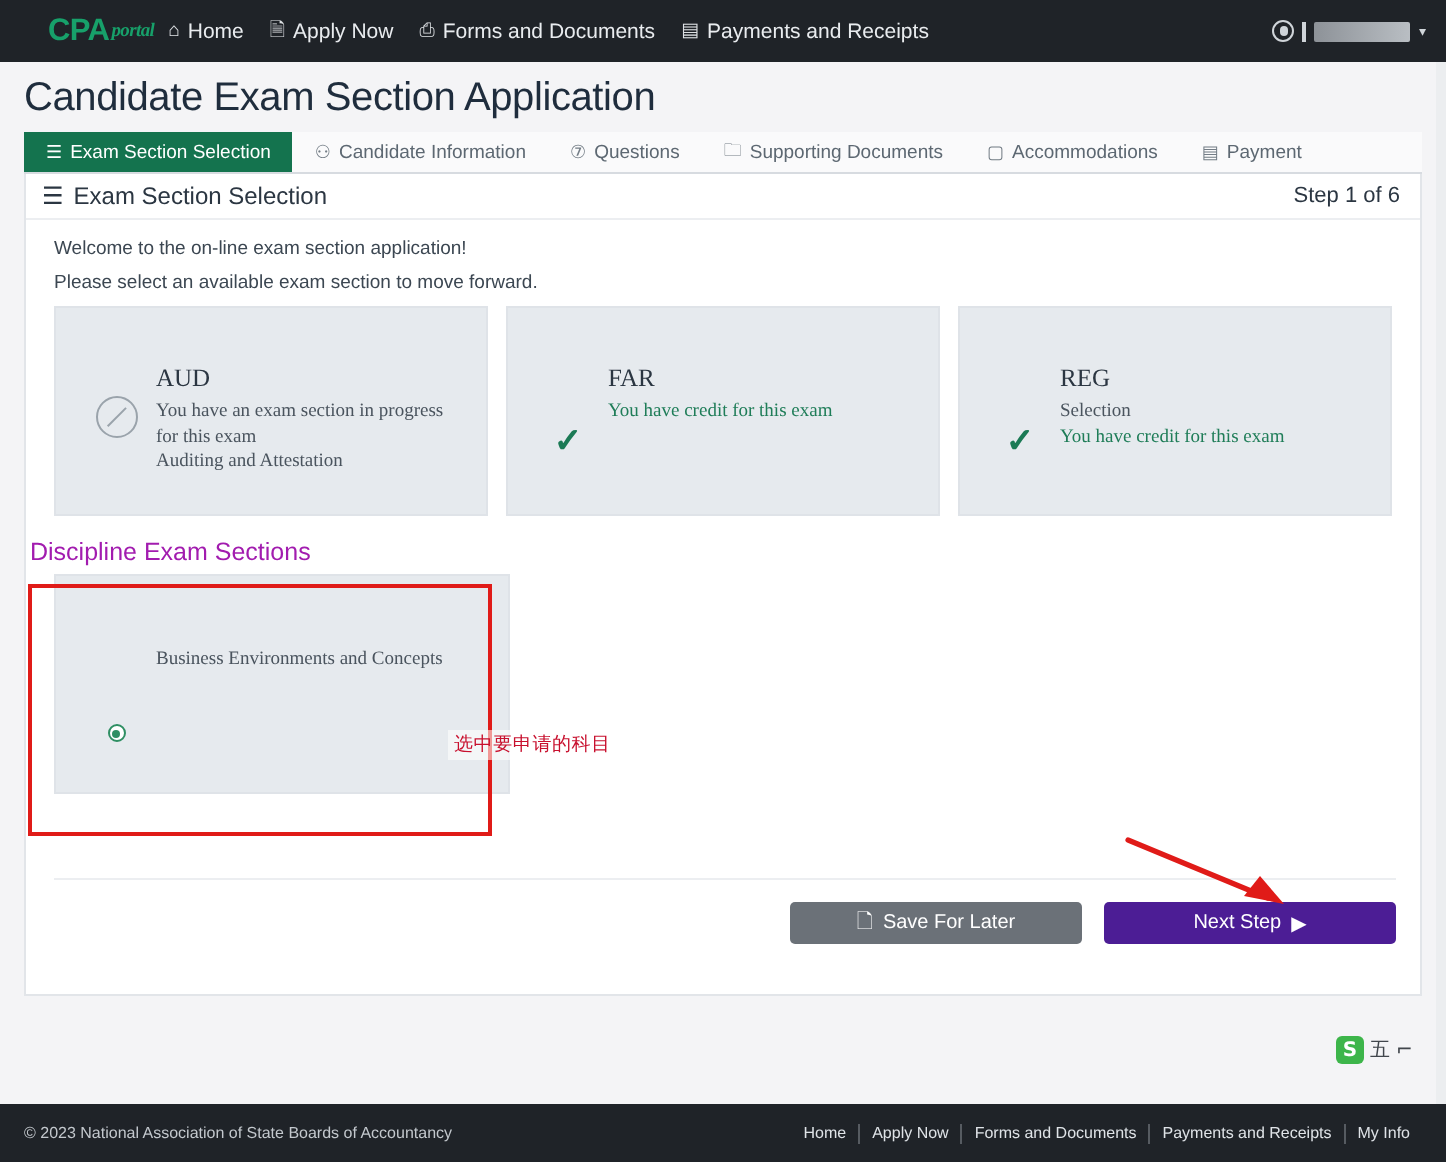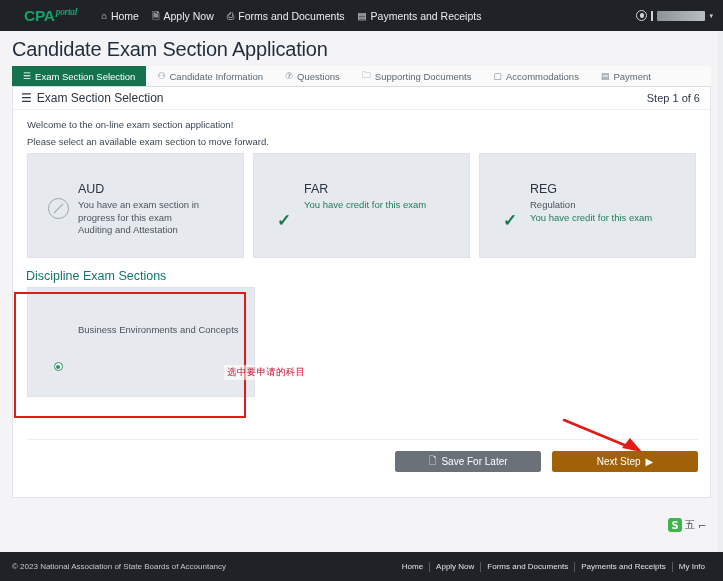--- a/index.html
+++ b/index.html
@@ -11,21 +11,21 @@
   }
   #app { position: relative; width: 723px; height: 581px; background:#f4f4f6; }
 
   
   .topnav {
     position:absolute; left:0; top:0; width:723px; height:31px;
     background:#1f2328;
     display:flex; align-items:center; padding-left:24px;
   }
   .brand { font-size:15px; font-weight:bold; color:#17a06a; letter-spacing:-0.3px;
-           display:flex; align-items:flex-start; margin-right:24px; }
+           display:flex; align-items:center; margin-right:7px; }
   .brand .cpa { color:#17a06a; font-weight:bold; font-size:15.5px; }
   .brand .portal { color:#17a06a; font-style:italic; font-size:9.5px; font-family:"Liberation Serif", serif; margin-left:1px; }
   .topnav-item {
     display:flex; align-items:center; gap:4px;
     font-size:10.5px; color:#e9ecef; margin-right:13px; white-space:nowrap;
   }
   .topnav-item .ic { font-size:9.5px; line-height:1; opacity:.95; display:inline-block; }
   .topnav-right { position:absolute; right:10px; top:0; height:31px; display:flex; align-items:center; gap:4px; }
   .user-icon { width:11px; height:11px; border-radius:50%; border:1.2px solid #cfd4d9; position:relative; display:inline-block; }
   .user-icon::after{ content:""; position:absolute; left:2.2px; top:2.2px; width:4.6px; height:4.6px; border-radius:50%; background:#cfd4d9; }
@@ -81,27 +81,27 @@
     content:""; position:absolute; left:3px; top:9px; width:13px; height:1.2px;
     background:#9aa3ab; transform:rotate(-45deg); transform-origin:center;
   }
   .mark-check { color:#1b7a55; font-size:17px; line-height:1; font-weight:bold; padding-top:14px; }
   .mark-radio {
     width:9px; height:9px; border-radius:50%; border:1.5px solid #2f8f63; background:#fff;
     position:relative; margin-top:22px;
   }
   .mark-radio::after{ content:""; position:absolute; left:1.6px; top:1.6px; width:4.2px; height:4.2px;
     border-radius:50%; background:#2f8f63; }
-  .exam-body { padding-top:0; }
+  .exam-body { padding-top:0;font-family:Liberation Serif, serif; }
   .exam-code { font-size:12.5px; color:#2b3642; margin-bottom:3px; }
   .exam-desc { font-size:9.5px; color:#4a545e; line-height:1.32; }
   .exam-note-green { font-size:9.5px; color:#1f7d58; line-height:1.32;text-align:right; }
 
   
-  .discipline-title { font-size:12.5px; color:#0f766e; margin:11px 0 4px 13px; }
+  .discipline-title { font-size:12.5px; color:#a21caf; margin:11px 0 4px 2px; }
   .disc-cards { display:flex; gap:9px; padding:0 14px; }
   .disc-card {
     flex:0 0 228px; height:110px; background:#e6eaee; border:1px solid #dfe3e8;
     display:flex; align-items:flex-start; padding:36px 10px 0 10px;
   }
 
   
   .anno-box {
     position:absolute; left:14px; top:292px; width:232px; height:126px;
     border:2.5px solid #e01b18; pointer-events:none;
@@ -114,21 +114,21 @@
   .anno-arrow { position:absolute; left:560px; top:418px; width:90px; height:36px; pointer-events:none; }
 
   
   .actions { position:absolute; left:0; top:364px; width:699px; display:flex; justify-content:flex-end;
              gap:11px; padding-right:14px; }
   .btn {
     height:21px; width:146px; display:flex; align-items:center; justify-content:center; gap:5px;
     font-size:10px; border-radius:2.5px; color:#ffffff; white-space:nowrap;
   }
   .btn-secondary { background:#6b7178; }
-  .btn-primary { background:#a16207; }
+  .btn-primary { background:#4c1d95; }
   .divider-line { position:absolute; left:14px; top:352px; width:671px; height:1px; background:#eceef1; }
 
   
   .ime {
     position:absolute; left:668px; top:518px; display:flex; align-items:center; gap:3px;
   }
   .ime-logo {
     width:14px; height:14px; border-radius:3px; background:#3db54a; color:#fff;
     font-size:10px; font-weight:bold; display:flex; align-items:center; justify-content:center;
     font-family:"DejaVu Sans", sans-serif;
@@ -250,21 +250,21 @@
           <div class="exam-note-green">You have credit for this exam</div>
         </div>
       </div>
 
       <div class="exam-card">
         <div class="exam-mark">
           <span class="mark-check">✓</span>
         </div>
         <div class="exam-body">
           <div class="exam-code">REG</div>
-          <div class="exam-desc">Regulation</div>
+          <div class="exam-desc">Selection</div>
           <div class="exam-note-green">You have credit for this exam</div>
         </div>
       </div>
 
     </div>
 
     <div class="discipline-title">Discipline Exam Sections</div>
 
     <div class="disc-cards">
       <div class="disc-card">

